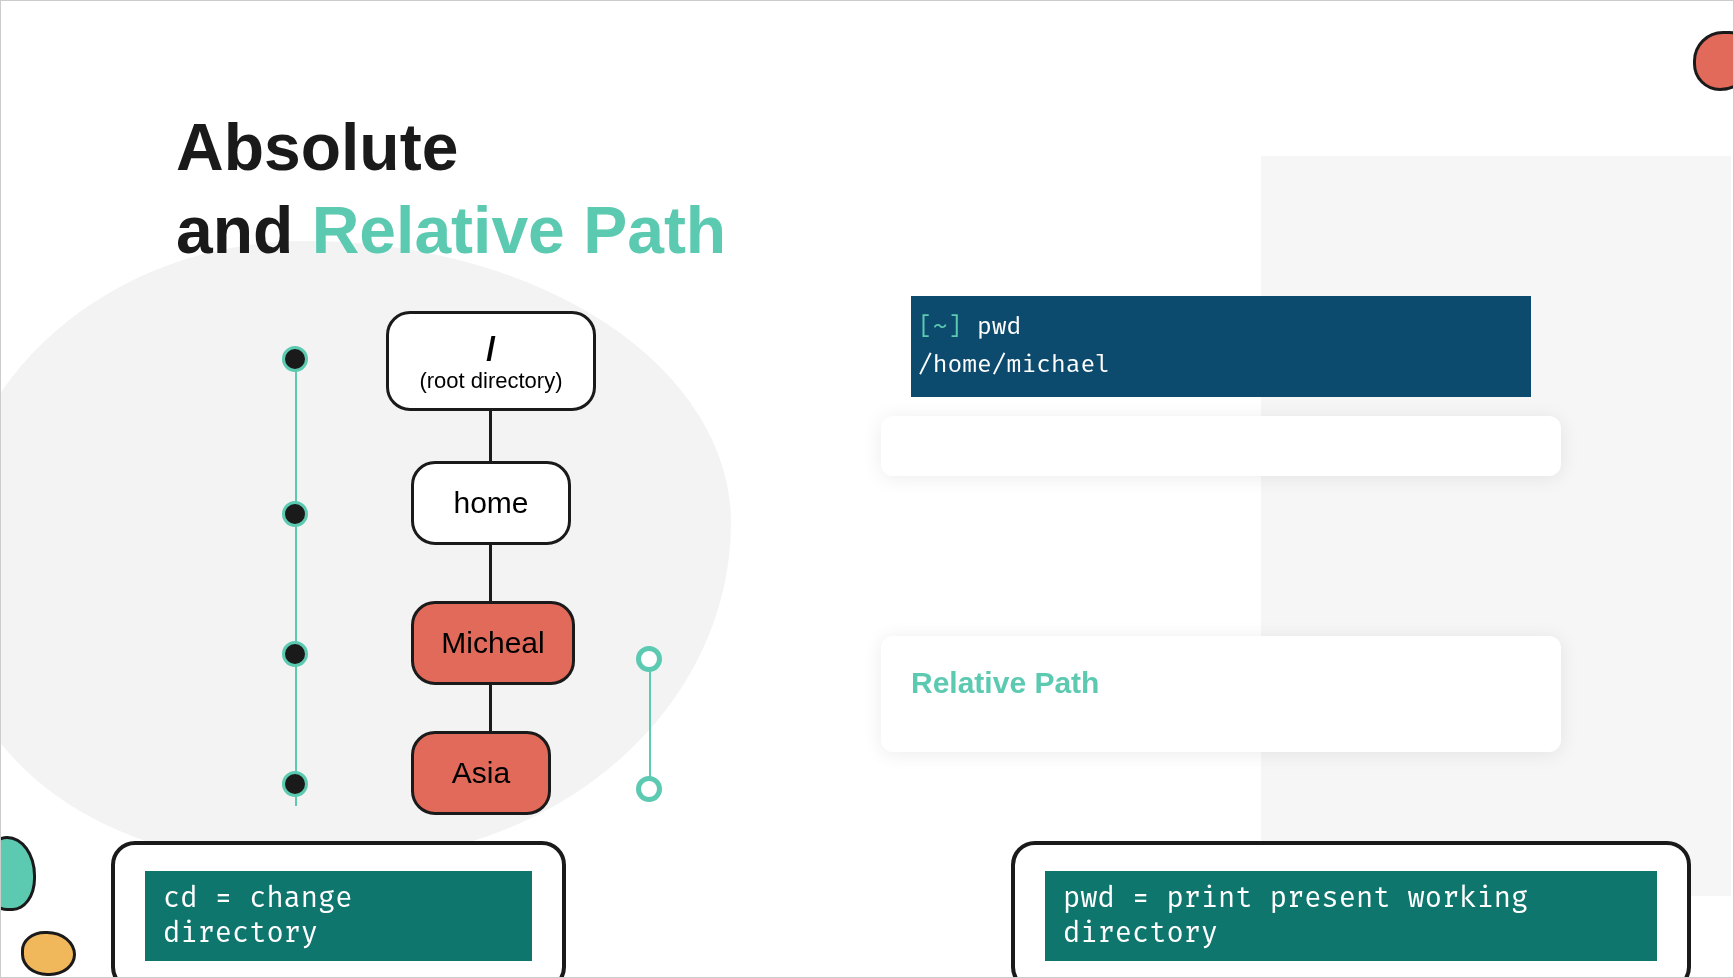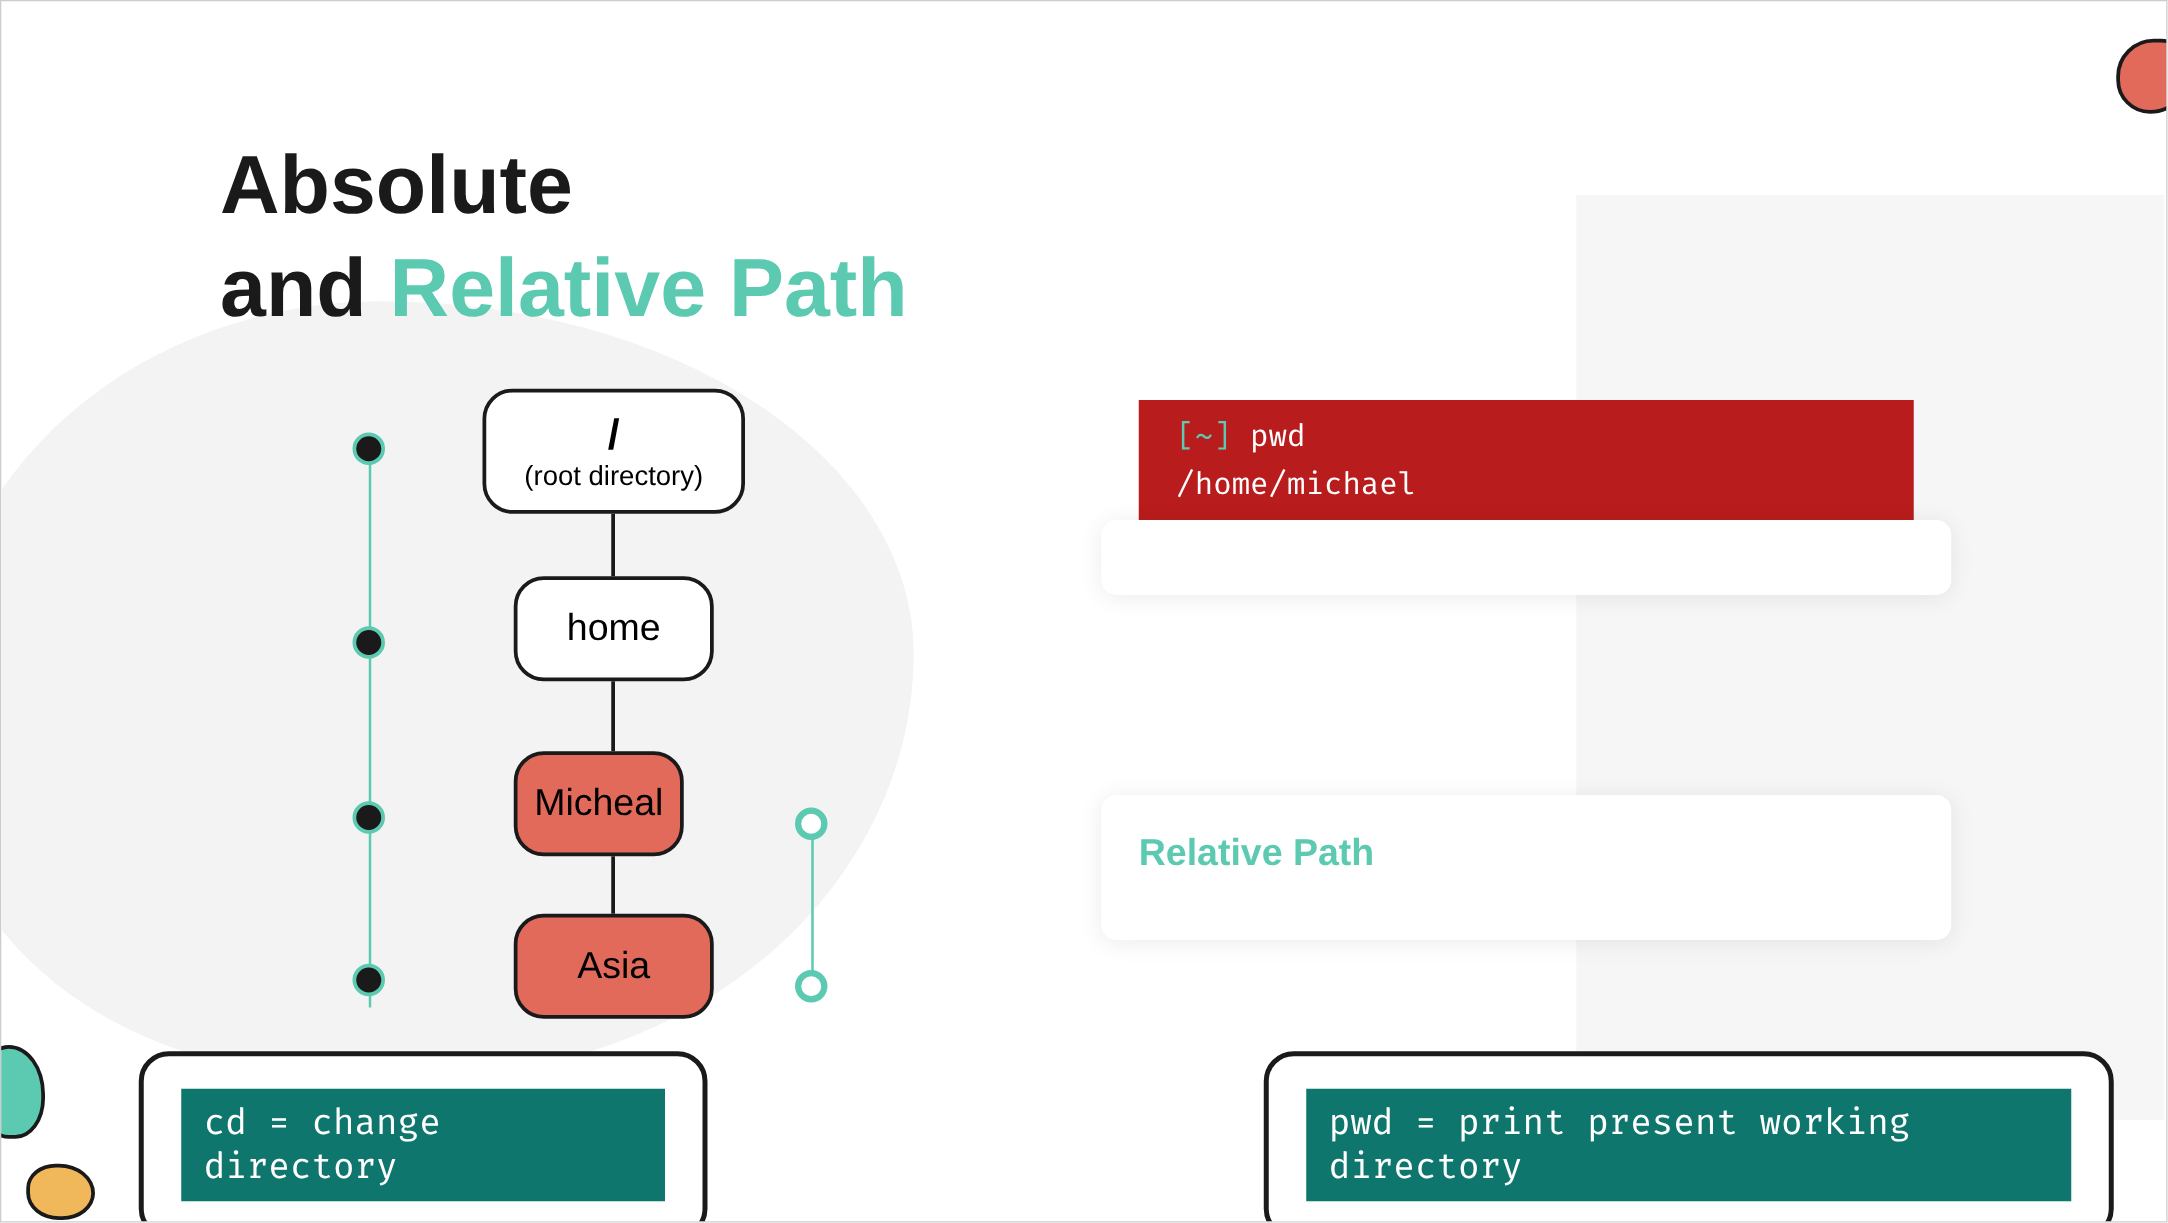--- a/index.html
+++ b/index.html
@@ -43,22 +43,22 @@
       flex-direction: column;
       justify-content: center;
       align-items: center;
       position: absolute;
     }
     .tree-node.red { background: #e16a5a; }
     .node-root { left: 105px; top: 0; width: 210px; height: 100px; }
     .node-root .slash { font-size: 34px; font-weight: 600; }
     .node-root .sub { font-size: 22px; }
     .node-home { left: 130px; top: 150px; width: 160px; height: 84px; }
-    .node-micheal { left: 130px; top: 290px; width: 136px; height: 84px; }
-    .node-asia { left: 130px; top: 420px; width: 160px; height: 84px; }
+    .node-micheal { left: 130px; top: 290px; width: 164px; height: 84px; }
+    .node-asia { left: 130px; top: 420px; width: 140px; height: 84px; }
     .tree-line {
       position: absolute;
       width: 3px;
       background: #1a1a1a;
       left: 208px;
     }
     .line1 { top: 100px; height: 50px; }
     .line2 { top: 234px; height: 56px; }
     .line3 { top: 374px; height: 46px; }
     .dots-left {
@@ -103,27 +103,26 @@
       position: absolute;
       width: 26px; height: 26px;
       border-radius: 50%;
       background: #ffffff;
       border: 5px solid #5cc9b1;
       left: 0;
     }
     .dot-r.d1 { top: 5px; }
     .dot-r.d2 { top: 135px; }
     .terminal {
-      background: #b91c1c;
+      background: #0c4a6e;
       color: #ffffff;
       font-family: "Fira Code", "Consolas", monospace;
       font-size: 24px;
-      padding: 12px 30px;
+      padding: 12px 7px;
       line-height: 1.6;
-      margin-top: 24px;
     }
     .terminal .prompt { color: #5cc9b1; }
     .term1-wrap {
       position: absolute;
       left: 910px; top: 295px;
       width: 620px;
     }
     .card {
       background: #ffffff;
       border-radius: 12px;

